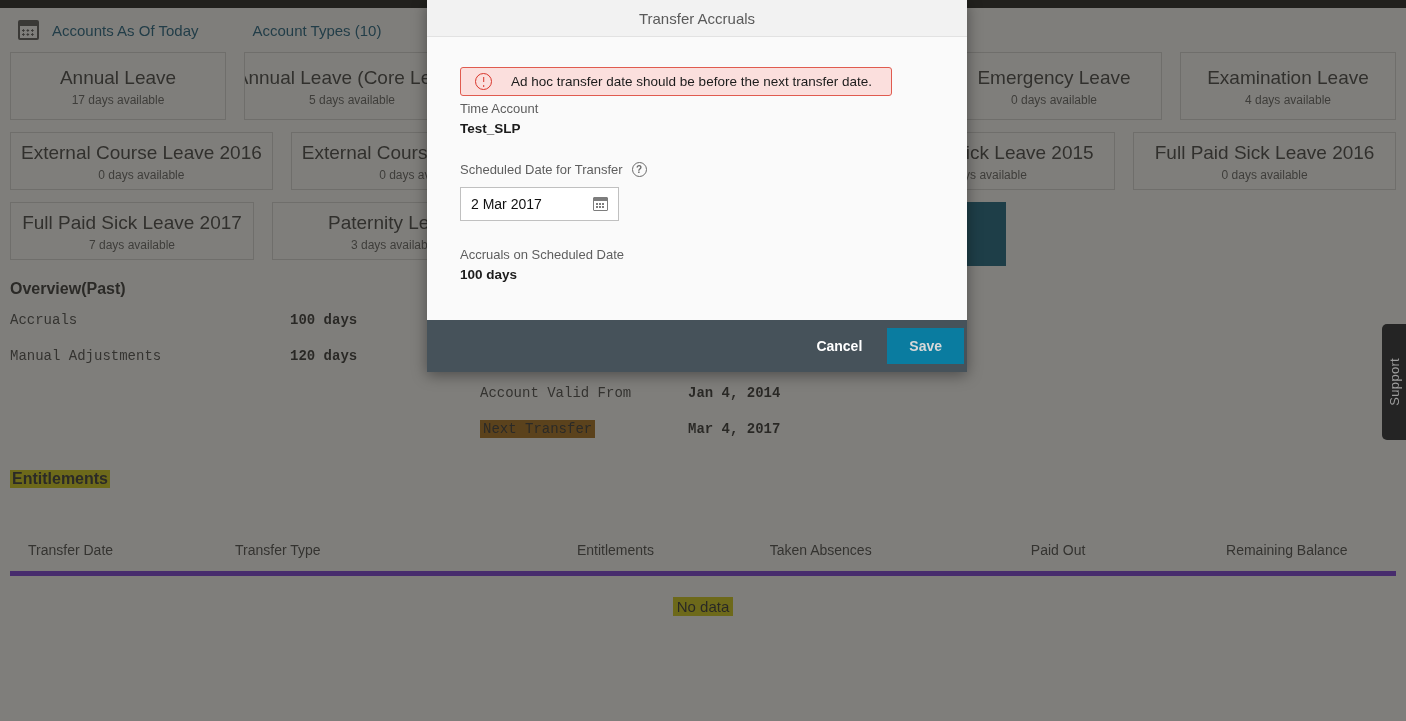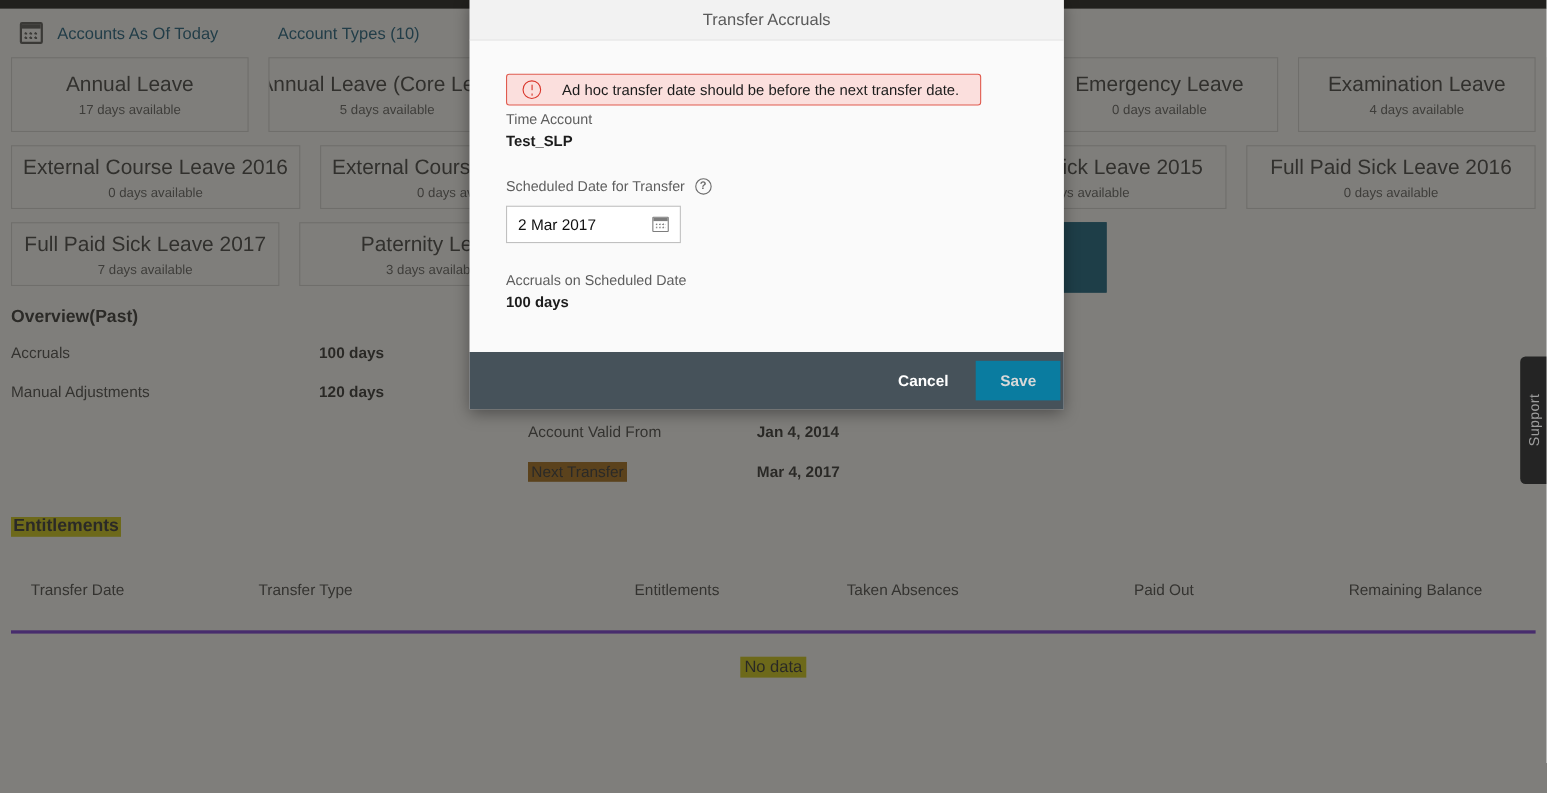--- a/index.html
+++ b/index.html
@@ -131,20 +131,21 @@
     margin: 14px 0 14px 0;
   }
   .sec-title.hl {
     background: #cfc800;
     display: inline-block;
     padding: 0 2px;
   }
 
   .ov-grid {
     display: flex;
+    font-family: Liberation Mono, monospace;
   }
   .ov-col { }
   .ov-col.left { width: 470px; }
   .ov-col.right { width: 600px; }
   .ov-line {
     display: flex;
     align-items: baseline;
     height: 36px;
   }
   .ov-label {
@@ -161,23 +162,23 @@
   }
   .ov-label-wrap { width: 208px; }
   .ov-value {
     font-size: 14px;
     font-weight: bold;
     color: #1f1f1f;
   }
 
   .table-head {
     display: flex;
-    border-bottom: 3px solid #6d28d9;
+    border-bottom: 5px solid #6d28d9;
     height: 48px;
-    align-items: flex-start;
+    align-items: center;
     margin-top: 26px;
     padding: 0 18px;
     box-sizing: border-box;
   }
   .th {
     font-size: 14px;
     color: #3a3a3a;
   }
   .th.c0 { width: 218px; }
   .th.c1 { width: 360px; }

